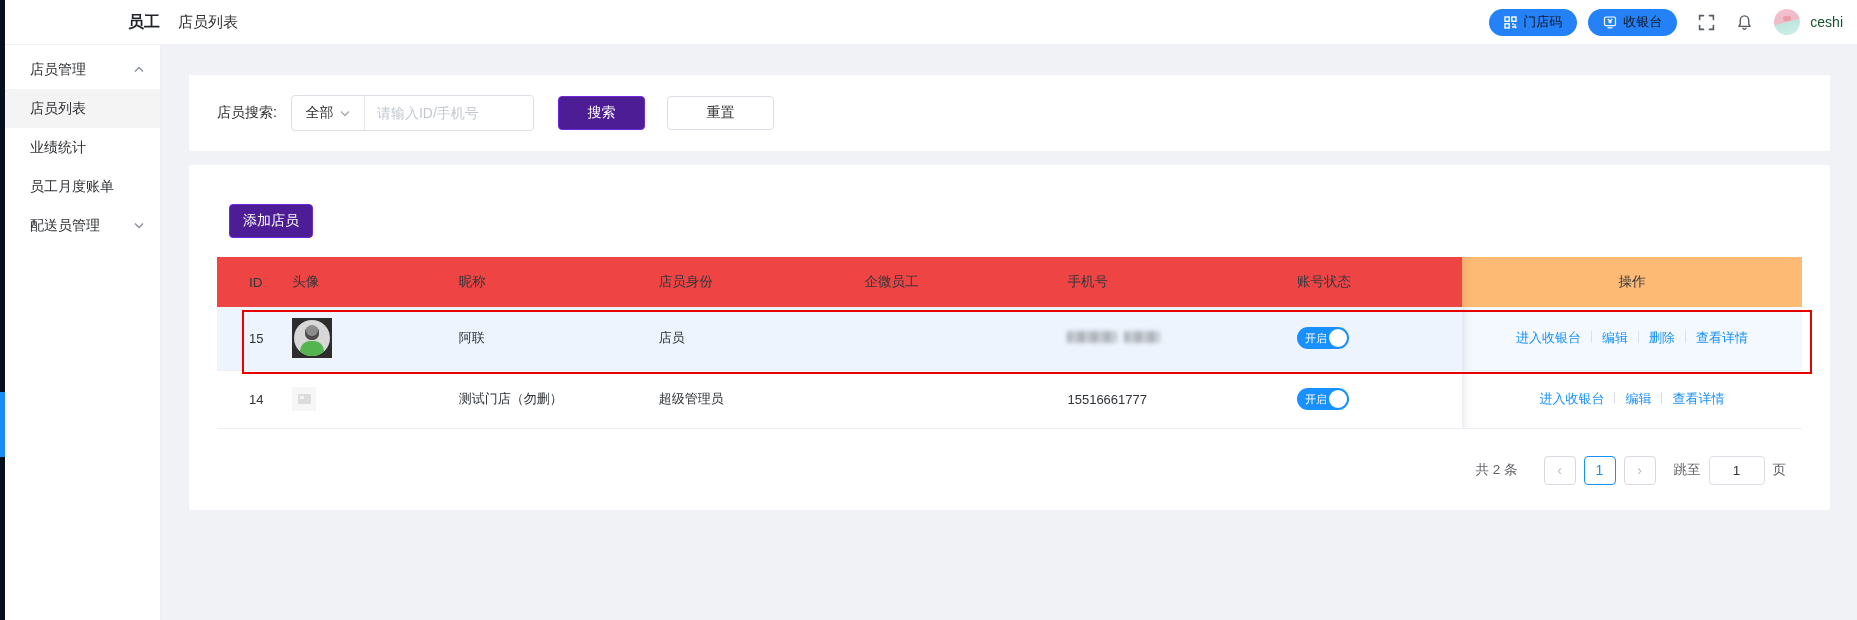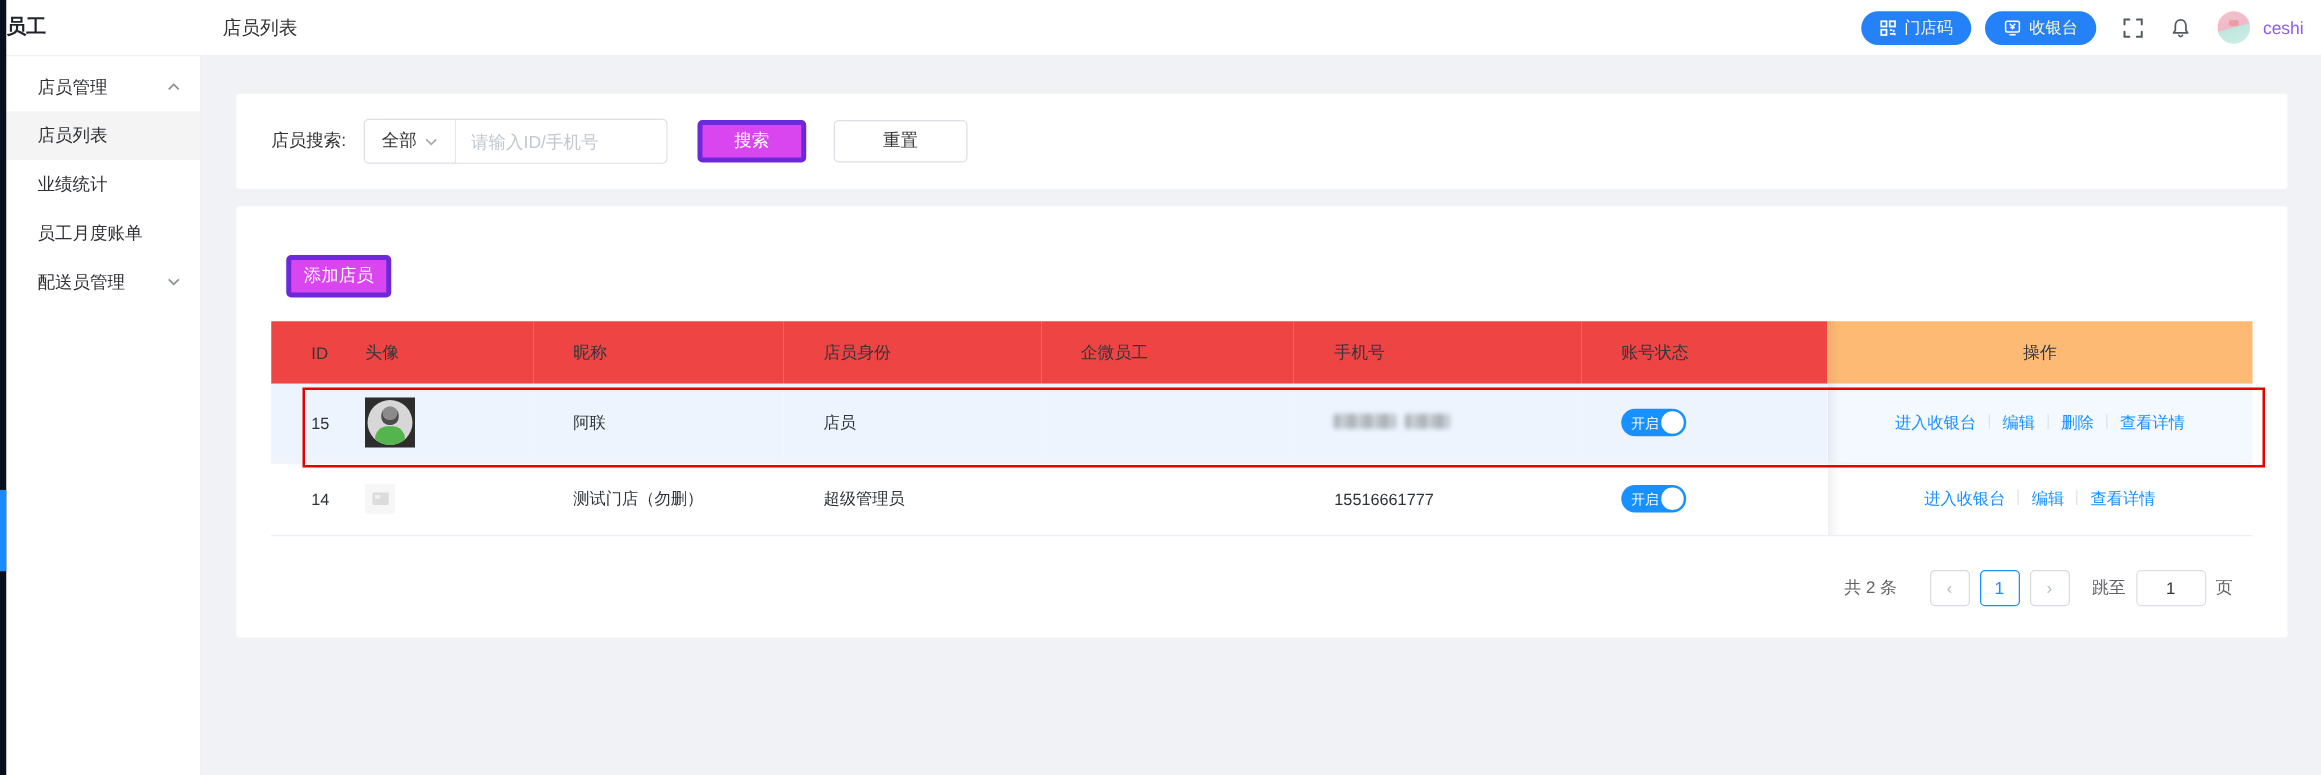--- a/index.html
+++ b/index.html
@@ -6,54 +6,54 @@
   html,body { width:1857px; height:620px; overflow:hidden; }
   body { font-family:"Liberation Sans","DejaVu Sans",sans-serif; background:#f0f2f5; color:#2e3338; }
   .page { display:flex; width:100%; height:100%; }
 
   
   .rail { width:5px; background:#050f1e; position:relative; flex:none; }
   .rail-active { position:absolute; left:0; top:392px; width:5px; height:65px; background:#1b8bfb; }
 
   
   .sidebar { width:155px; background:#fff; flex:none; box-shadow:1px 0 0 #f0f0f0; }
-  .sidebar-title { height:45px; line-height:44px; text-align:left; font-size:16px; font-weight:bold; color:#1f2329; border-bottom:1px solid #f0f0f0; }
+  .sidebar-title { height:45px; line-height:44px; text-align:right; font-size:16px; font-weight:bold; color:#1f2329; border-bottom:1px solid #f0f0f0; }
   .menu { padding-top:5px; }
   .menu-item { height:39px; display:flex; align-items:center; padding:0 16px 0 25px; font-size:14px; color:#2e3033; cursor:pointer; }
   .menu-item.active { background:#f4f4f5; }
   .menu-item .chev { margin-left:auto; display:flex; }
   .menu-item .chev svg { stroke:#8a9099; }
   .menu-item.expanded .chev svg { transform:rotate(180deg); }
 
   
   .main { flex:1; display:flex; flex-direction:column; min-width:0; }
 
   
   .topbar { height:45px; background:#fff; border-bottom:1px solid #eef0f2; display:flex; align-items:center; padding:0 14px 0 18px; flex:none; }
   .page-tab { font-size:15px; color:#303133; }
   .topbar-right { margin-left:auto; display:flex; align-items:center; }
-  .pill { height:27px; border:none; border-radius:14px; background:#2581f7; color:#fef9c3; font-size:13px; display:inline-flex; align-items:center; gap:6px; padding:0 15px; margin-left:11px; cursor:pointer; font-family:inherit; }
+  .pill { height:27px; border:none; border-radius:14px; background:#2581f7; color:#0f172a; font-size:13px; display:inline-flex; align-items:center; gap:6px; padding:0 15px; margin-left:11px; cursor:pointer; font-family:inherit; }
   .icon-btn { margin-left:21px; display:flex; align-items:center; cursor:pointer; }
   .avatar { width:26px; height:26px; border-radius:50%; margin-left:21px; background:linear-gradient(165deg,#f3c3cf 0%,#f0b9c8 48%,#bfe7de 52%,#cdeee6 100%); position:relative; overflow:hidden; cursor:pointer; }
   .avatar::after { content:""; position:absolute; left:9px; top:7px; width:8px; height:5px; background:#d66; opacity:.35; border-radius:2px; }
-  .username { font-size:14px; color:#8b5cf6; margin-left:10px; cursor:pointer; }
+  .username { font-size:14px; color:#14532d; margin-left:10px; cursor:pointer; }
 
   
   .content { padding:30px 27px 0 29px; }
   .card { background:#fff; border-radius:2px; }
 
   .search-card { height:76px; display:flex; align-items:center; padding-left:28px; margin-bottom:14px; }
   .search-label { font-size:14px; color:#303133; margin-right:14px; }
   .input-group { display:flex; height:36px; border:1px solid #dcdfe6; border-radius:4px; background:#fff; }
   .select { width:73px; display:flex; align-items:center; justify-content:center; gap:7px; font-size:14px; color:#303133; border-right:1px solid #e4e7ed; cursor:pointer; }
   .select svg { stroke:#a8abb2; }
   .search-input { width:168px; border:none; outline:none; padding:0 12px; font-size:14px; color:#333; font-family:inherit; border-radius:0 4px 4px 0; }
   .search-input::placeholder { color:#c3c7cf; }
   .btn { height:34px; border-radius:4px; font-size:14px; cursor:pointer; font-family:inherit; }
-  .btn.primary { background:#d946ef; border:4px solid #6d28d9; color:#fff; }
+  .btn.primary { background:#4c1d95; border:1px solid #6d28d9; color:#fff; }
   .btn.plain { background:#fff; border:1px solid #dcdfe6; color:#333; }
   .search-btn { width:87px; margin-left:24px; }
   .reset-btn { width:107px; margin-left:22px; }
 
   .table-card { height:345px; padding:28px; position:relative; }
   .add-btn { width:84px; margin:11px 0 0 12px; }
   .table-wrap { margin-top:19px; position:relative; }
   table { width:100%; border-collapse:collapse; table-layout:fixed; font-size:13px; }
   th { height:50px; background:#ef4444; font-weight:500; color:#32373d; text-align:left; padding-left:32px; font-size:13.5px; }
   td { text-align:left; padding-left:32px; color:#2e3338; border-bottom:1px solid #ebeef5; }

